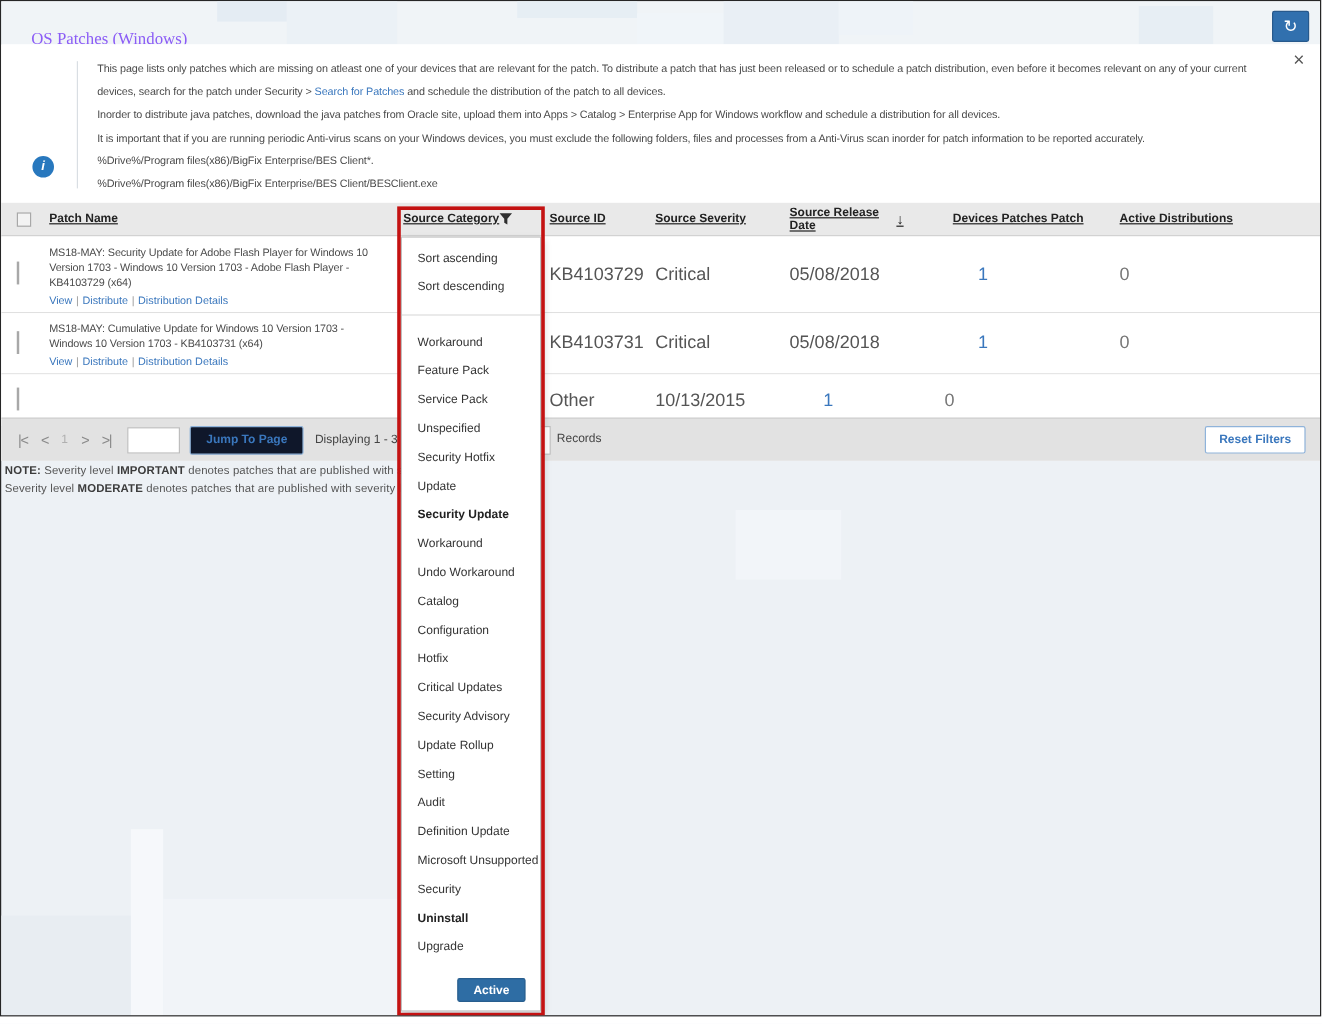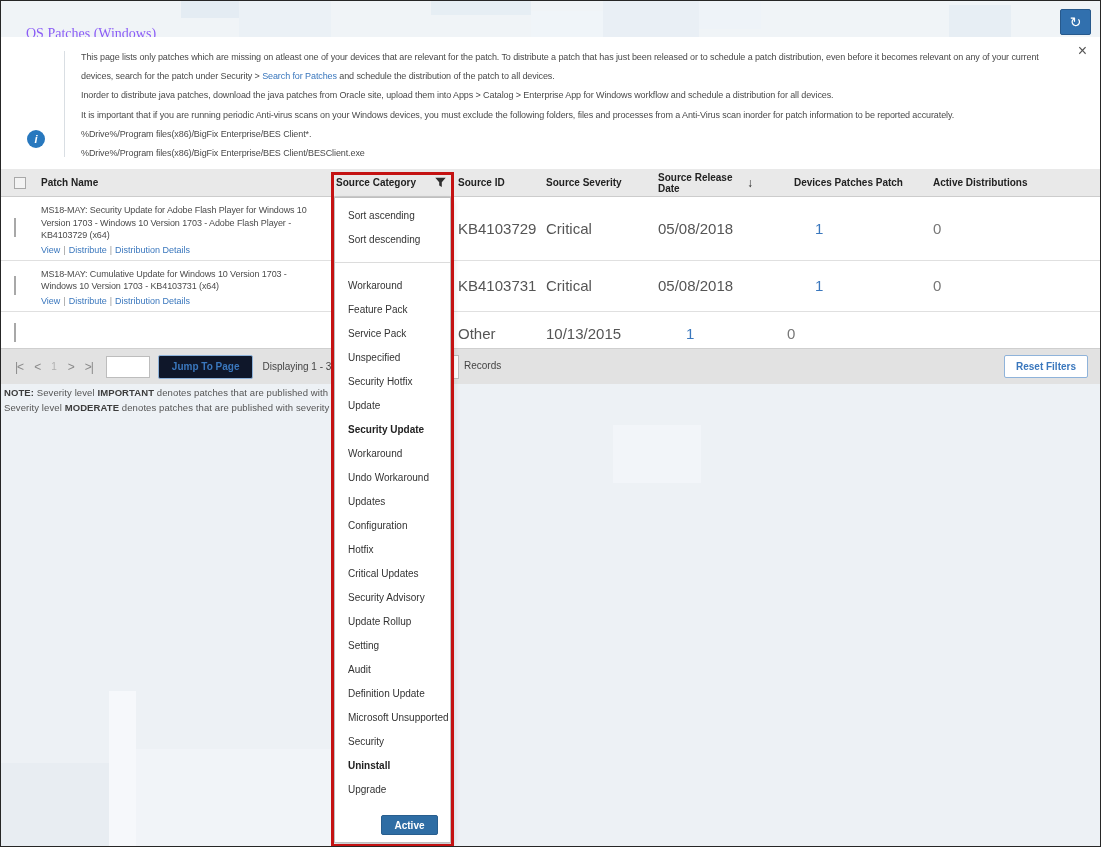--- a/index.html
+++ b/index.html
@@ -41,27 +41,27 @@
   .info-link { color:#3a77bd; cursor:pointer; }
   .close-x { position:absolute; right:13px; top:6px; font-size:16px; color:#555; cursor:pointer; line-height:16px; }
 
   
   .grid-cols { display:grid; grid-template-columns:40px 295px 122px 88px 112px 129px 146px 1fr; }
   .thead {
     position:absolute; top:168px; left:0; right:0; height:28px; background:#e9e9e9;
     border-bottom:1px solid #cccccc; font-size:10px; font-weight:bold; color:#222;
     align-items:center;
   }
-  .thead .hcell { display:flex; align-items:center; }
+  .thead .hcell { display:flex; align-items:center;text-decoration:underline; }
   .checkbox {
     width:12px; height:12px; border:1px solid #a8a8a8; background:#f3f3f3; margin-left:13px;
     cursor:pointer;
   }
   .hc-relcol { justify-content:space-between; padding-right:34px; }
-  .hc-cat { justify-content:space-between; padding-right:12px; }
+  .hc-cat { padding-right:12px; }
   .sort-arrow { font-weight:bold; color:#222; font-size:12px; }
   .funnel { width:11px; height:11px; cursor:pointer; }
   .hc-dev { padding-left:7px; }
 
   .tbody { position:absolute; top:196px; left:0; right:0; }
   .trow { background:#fff; border-bottom:1px solid #e0e0e0; align-items:center; }
   .trow:nth-child(1){ min-height:56px; }
   .trow:nth-child(2){ min-height:51px; }
   .trow:nth-child(3){ min-height:44px; }
   .name-cell { padding:7px 12px 5px 0; align-self:center; }
@@ -266,21 +266,21 @@
       <hr class="fm-divider">
       <div class="fm-item">Workaround</div>
       <div class="fm-item">Feature Pack</div>
       <div class="fm-item">Service Pack</div>
       <div class="fm-item">Unspecified</div>
       <div class="fm-item">Security Hotfix</div>
       <div class="fm-item">Update</div>
       <div class="fm-item bold">Security Update</div>
       <div class="fm-item">Workaround</div>
       <div class="fm-item">Undo Workaround</div>
-      <div class="fm-item">Updates</div>
+      <div class="fm-item">Catalog</div>
       <div class="fm-item">Configuration</div>
       <div class="fm-item">Hotfix</div>
       <div class="fm-item">Critical Updates</div>
       <div class="fm-item">Security Advisory</div>
       <div class="fm-item">Update Rollup</div>
       <div class="fm-item">Setting</div>
       <div class="fm-item">Audit</div>
       <div class="fm-item">Definition Update</div>
       <div class="fm-item">Microsoft Unsupported</div>
       <div class="fm-item">Security</div>

